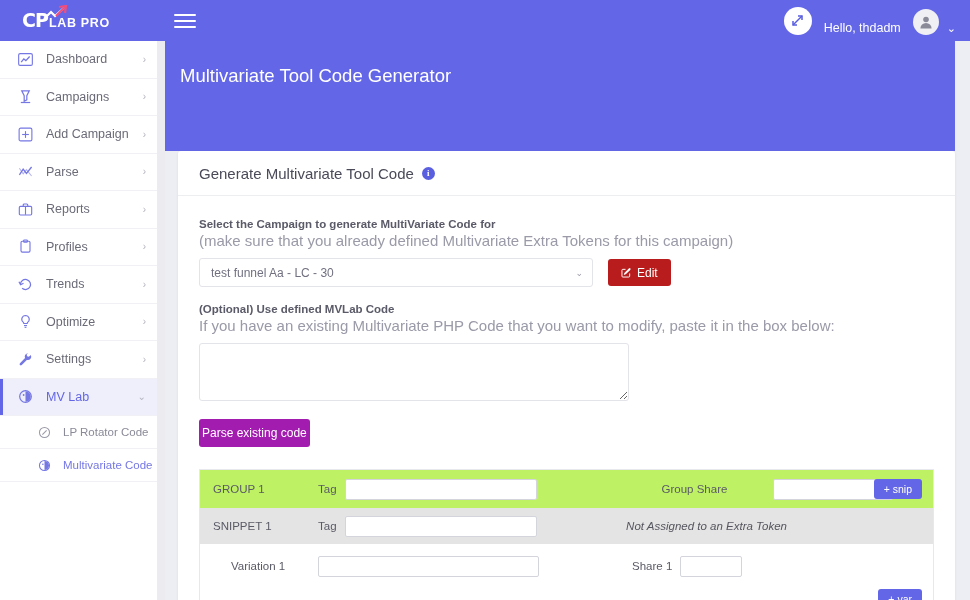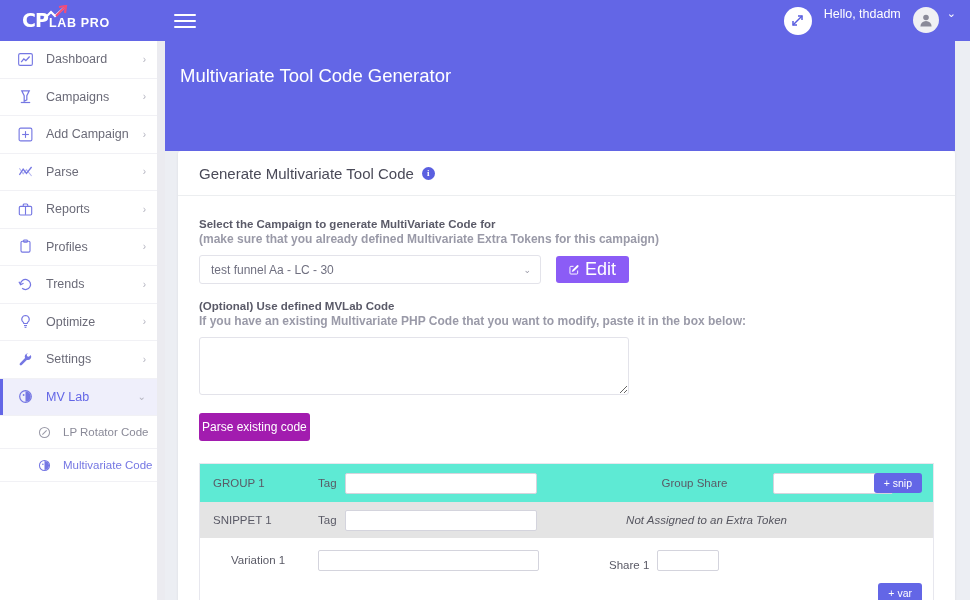--- a/index.html
+++ b/index.html
@@ -37,21 +37,21 @@
     position: absolute; left: 21px; top: -6px; width: 26px; height: 16px;
   }
   .hamburger {
     margin-left: 17px; width: 22px; height: 18px;
     display: flex; flex-direction: column; justify-content: space-between;
     cursor: pointer; padding: 2px 0;
   }
   .hamburger span { display: block; height: 2px; background: #fff; border-radius: 1px; }
 
   .topbar-right {
-    margin-left: auto; display: flex; align-items: flex-start; padding-right: 14px; gap: 12px;
+    margin-left: auto; display: flex; align-items: flex-end; padding-right: 14px; gap: 12px;
   }
   .expand-btn {
     width: 28px; height: 28px; border-radius: 50%; background: #fff;
     display: flex; align-items: center; justify-content: center; cursor: pointer;
   }
   .hello-text { color: #fff; font-size: 12.5px; }
   .avatar {
     width: 26px; height: 26px; border-radius: 50%; background: #f0f0f4;
     display: flex; align-items: center; justify-content: center; cursor: pointer;
   }
@@ -117,36 +117,36 @@
   .card-head h2 { font-size: 15px; font-weight: 400; color: #4a4a58; }
   .info-icon {
     width: 13px; height: 13px; border-radius: 50%; background: #5a5fe0;
     color: #fff; font-size: 9px; font-weight: bold;
     display: inline-flex; align-items: center; justify-content: center;
     margin-left: 8px; font-family: "Liberation Serif", serif; cursor: pointer;
   }
   .card-body { padding: 22px 21px 10px 21px; }
 
   .field-label { font-size: 11.5px; font-weight: bold; color: #5a5a68; margin-bottom: 2px; }
-  .field-sub { font-size: 12px; color: #9a9aa8; margin-bottom: 9px; font-weight: bold; }
+  .field-sub { font-size: 15px; color: #9a9aa8; margin-bottom: 9px; }
 
   .select-row { display: flex; align-items: center; gap: 15px; }
   .sel {
-    position: relative; width: 342px; height: 29px;
+    position: relative; width: 394px; height: 29px;
     border: 1px solid #e3e3ea; border-radius: 3px; background: #fff;
     display: flex; align-items: center; padding: 0 9px 0 11px;
     font-size: 12px; color: #707080; cursor: pointer;
   }
   .sel .sel-caret {
     position: absolute; right: 9px; top: 50%; transform: translateY(-50%);
     font-size: 9px; color: #9a9aa8;
   }
   .btn-edit {
-    height: 27px; background: #8b5cf6; border: none; border-radius: 3px;
-    color: #fff; font-size: 18px; padding: 0 13px; cursor: pointer;
+    height: 27px; background: #b91c1c; border: none; border-radius: 3px;
+    color: #fff; font-size: 12px; padding: 0 13px; cursor: pointer;
     display: inline-flex; align-items: center; gap: 5px;
     font-family: "Liberation Sans", sans-serif;
   }
 
   .ta {
     width: 430px; height: 58px; border: 1px solid #e3e3ea; border-radius: 3px;
     background: #fff; resize: both; outline: none; padding: 6px 8px;
     font-family: "Liberation Sans", sans-serif; font-size: 12px; color: #555;
     display: block;
   }
@@ -154,21 +154,21 @@
     margin-top: 18px; height: 28px; background: #a21caf; border: none; border-radius: 3px;
     color: #fff; font-size: 12px; padding: 0 3px; cursor: pointer;
     font-family: "Liberation Sans", sans-serif;
   }
 
   
   .group-block { margin-top: 22px; border: 1px solid #e7e7ee; }
   .row {
     display: flex; align-items: center; height: 38px; padding: 0 11px 0 13px; position: relative;
   }
-  .row-group { background: #5eead4; }
+  .row-group { background: #bef264; }
   .row-snippet { background: #e4e4e4; height: 36px; }
   .row-variation { background: #ffffff; height: 44px; }
   .row-actions { background: #ffffff; height: 66px; position: relative; }
 
   .row-title { font-size: 11.5px; color: #5a5a66; width: 105px; }
   .row-title.indent { padding-left: 18px; width: 105px; }
   .mini-label { font-size: 11.5px; color: #5a5a66; margin-right: 8px; }
   .inp {
     height: 21px; border: 1px solid #d4d4dd; border-radius: 2px; background: #fff;
     outline: none; font-family: "Liberation Sans", sans-serif; font-size: 11px;
@@ -181,21 +181,21 @@
   .not-assigned {
     font-size: 11.5px; color: #55555f; font-style: italic; margin-left: auto; margin-right: 135px;
   }
   .btn-sm {
     background: #6366e6; border: none; border-radius: 3px; color: #fff;
     font-size: 10.5px; padding: 4px 10px; cursor: pointer; min-width: 40px;
     font-family: "Liberation Sans", sans-serif;
   }
   .grp-share-wrap { display: flex; align-items: center; margin-left: 125px; gap: 38px; }
   .snip-right { position: absolute; right: 11px; top: 50%; transform: translateY(-50%); }
-  .var-share-wrap { display: flex; align-items: flex-end; margin-left: 70px; }
+  .var-share-wrap { display: flex; align-items: center; margin-left: 93px; }
   .stack-btns {
     position: absolute; right: 11px; top: 1px;
     display: flex; flex-direction: column; gap: 8px; align-items: flex-end;
   }
 </style>
 </head>
 <body>
 
 <div class="topbar">
   <div class="logo-wrap">

